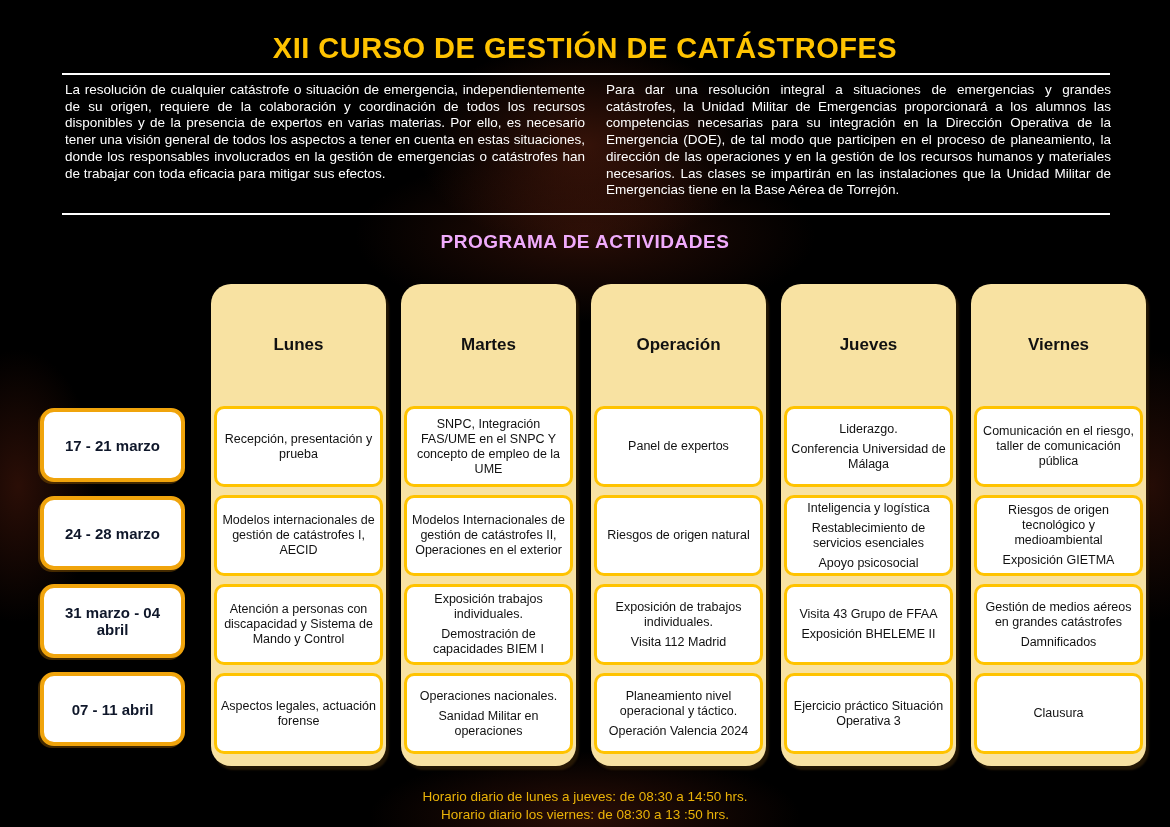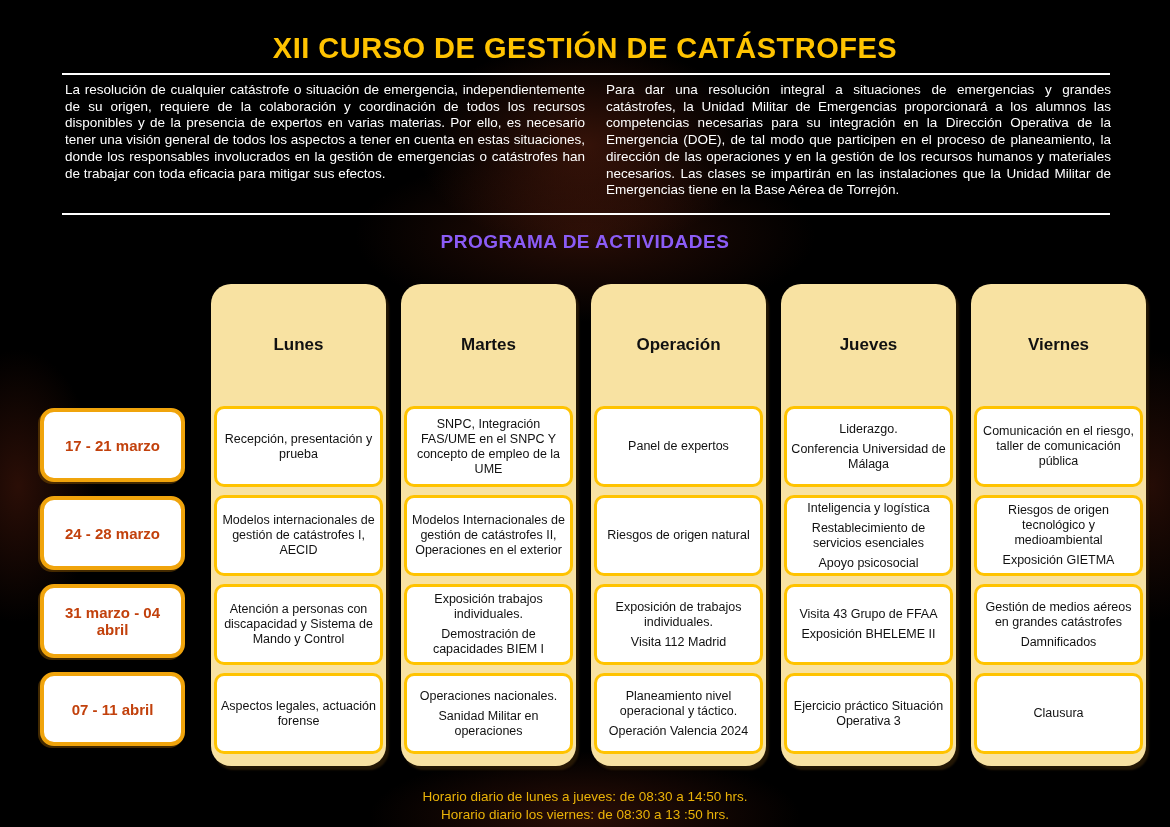--- a/index.html
+++ b/index.html
@@ -60,39 +60,39 @@
   .intro .col-left  { width: 520px; }
   .intro .col-right { width: 505px; }
 
   .program-heading {
     position: absolute;
     top: 215px; left: 0; right: 0;
     text-align: center;
     font-size: 19px;
     font-weight: bold;
     letter-spacing: 0.5px;
-    color: #8b5cf6;
+    color: #f0abfc;
   }
 
   
   .date-column {
     position: absolute;
     left: 40px; top: 392px;
     width: 145px;
   }
   .date-box {
     width: 145px; height: 74px;
     margin-bottom: 14px;
     background: #fff;
     border: 4px solid #F0A40C;
     border-radius: 14px;
     box-shadow: -2px 2px 0 rgba(120,75,0,0.55);
     display: flex; align-items: center; justify-content: center;
     text-align: center;
-    font-size: 15px; font-weight: bold; color: #c2410c;
+    font-size: 15px; font-weight: bold; color: #0f172a;
     padding: 2px 4px;
   }
 
   
   .grid {
     position: absolute;
     left: 211px; top: 268px;
     display: flex;
     gap: 15px;
   }

